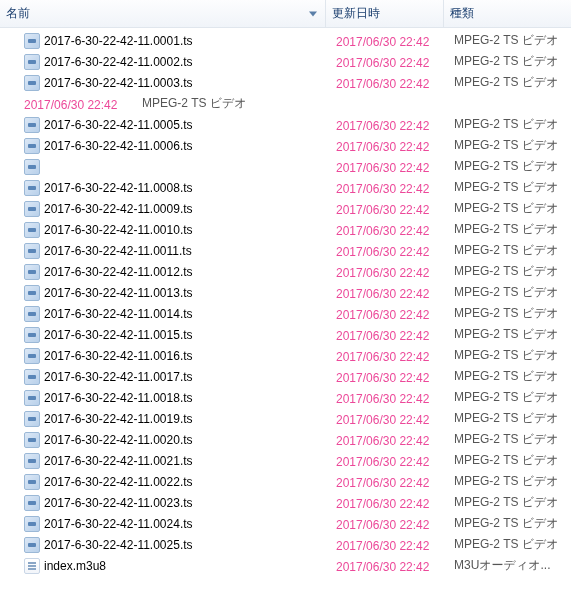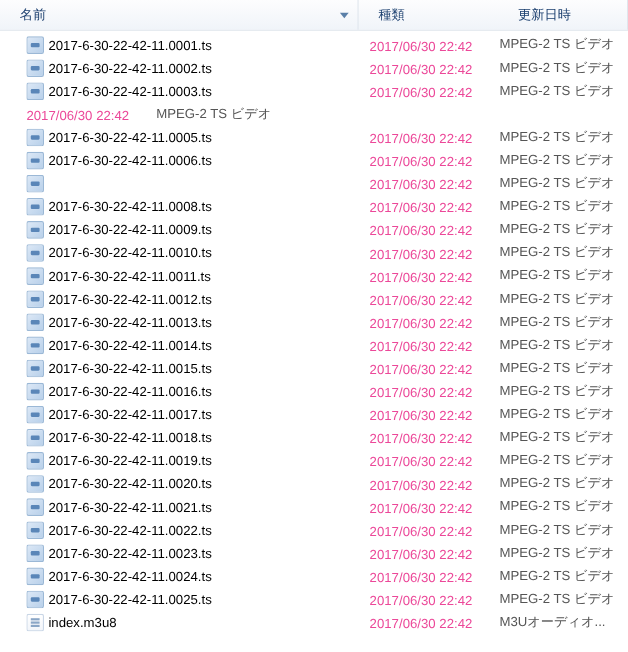--- a/index.html
+++ b/index.html
@@ -14,21 +14,21 @@
   .header {
     display: flex;
     background: linear-gradient(to bottom, #fdfdfe, #f0f4f9);
     border-bottom: 1px solid #e0e6ed;
     height: 28px;
     align-items: stretch;
   }
   .col-header {
     display: flex;
     align-items: center;
-    padding: 0 18px;
+    padding: 0 6px;
     border-right: 1px solid #e0e6ed;
     color: #1a3e6e;
     position: relative;
     text-align: right;
   }
   .col-name { width: 326px; }
   .col-date { width: 118px; }
   .col-type { flex: 1; border-right: none; }
   .sort-arrow {
     position: absolute;
@@ -102,25 +102,25 @@
   }
 </style>
 </head>
 <body>
 
 <div class="header">
   <div class="col-header col-name">
     <span>名前</span>
     <span class="sort-arrow"></span>
   </div>
+  <div class="col-header col-date">
+    <span>更新日時</span>
+  </div>
   <div class="col-header col-type">
     <span>種類</span>
-  </div>
-  <div class="col-header col-date">
-    <span>更新日時</span>
   </div>
 </div>
 
 <div class="rows" id="rows">
     <div class="row">
       <div class="cell-name">
         <span class="icon icon-ts"></span>
         <span>2017-6-30-22-42-11.0001.ts</span>
       </div>
       <div class="cell-date">2017/06/30 22:42</div>

